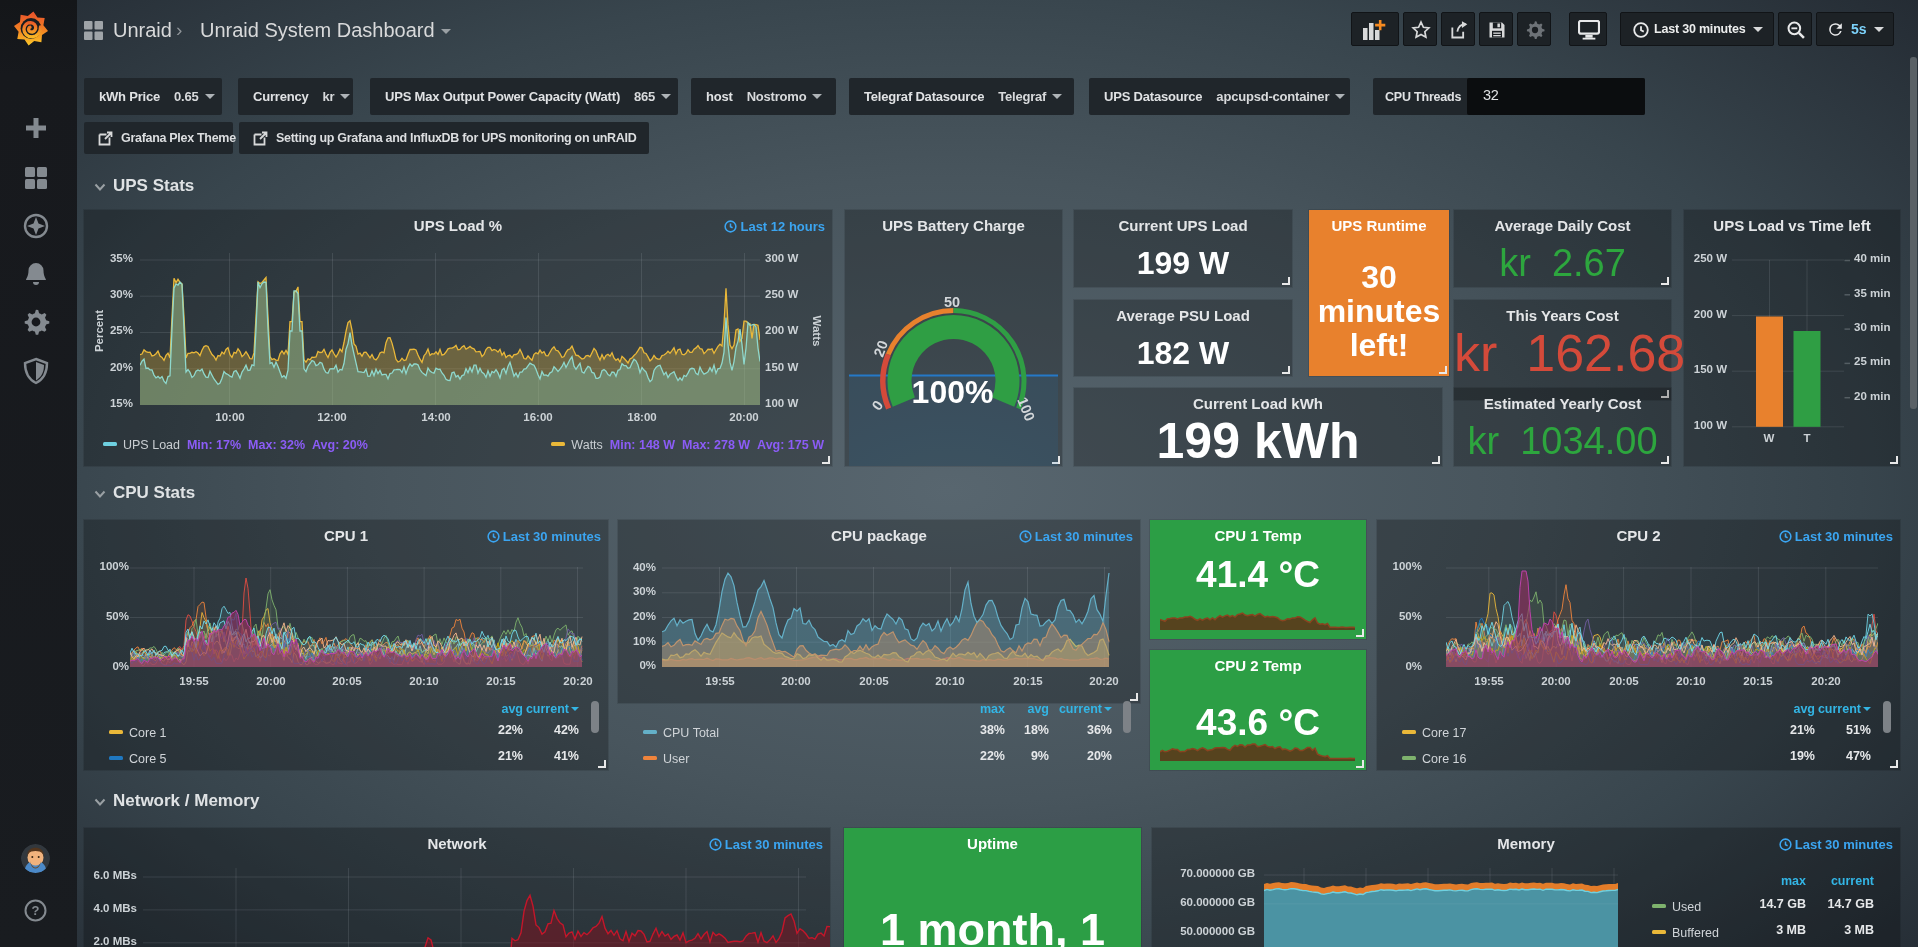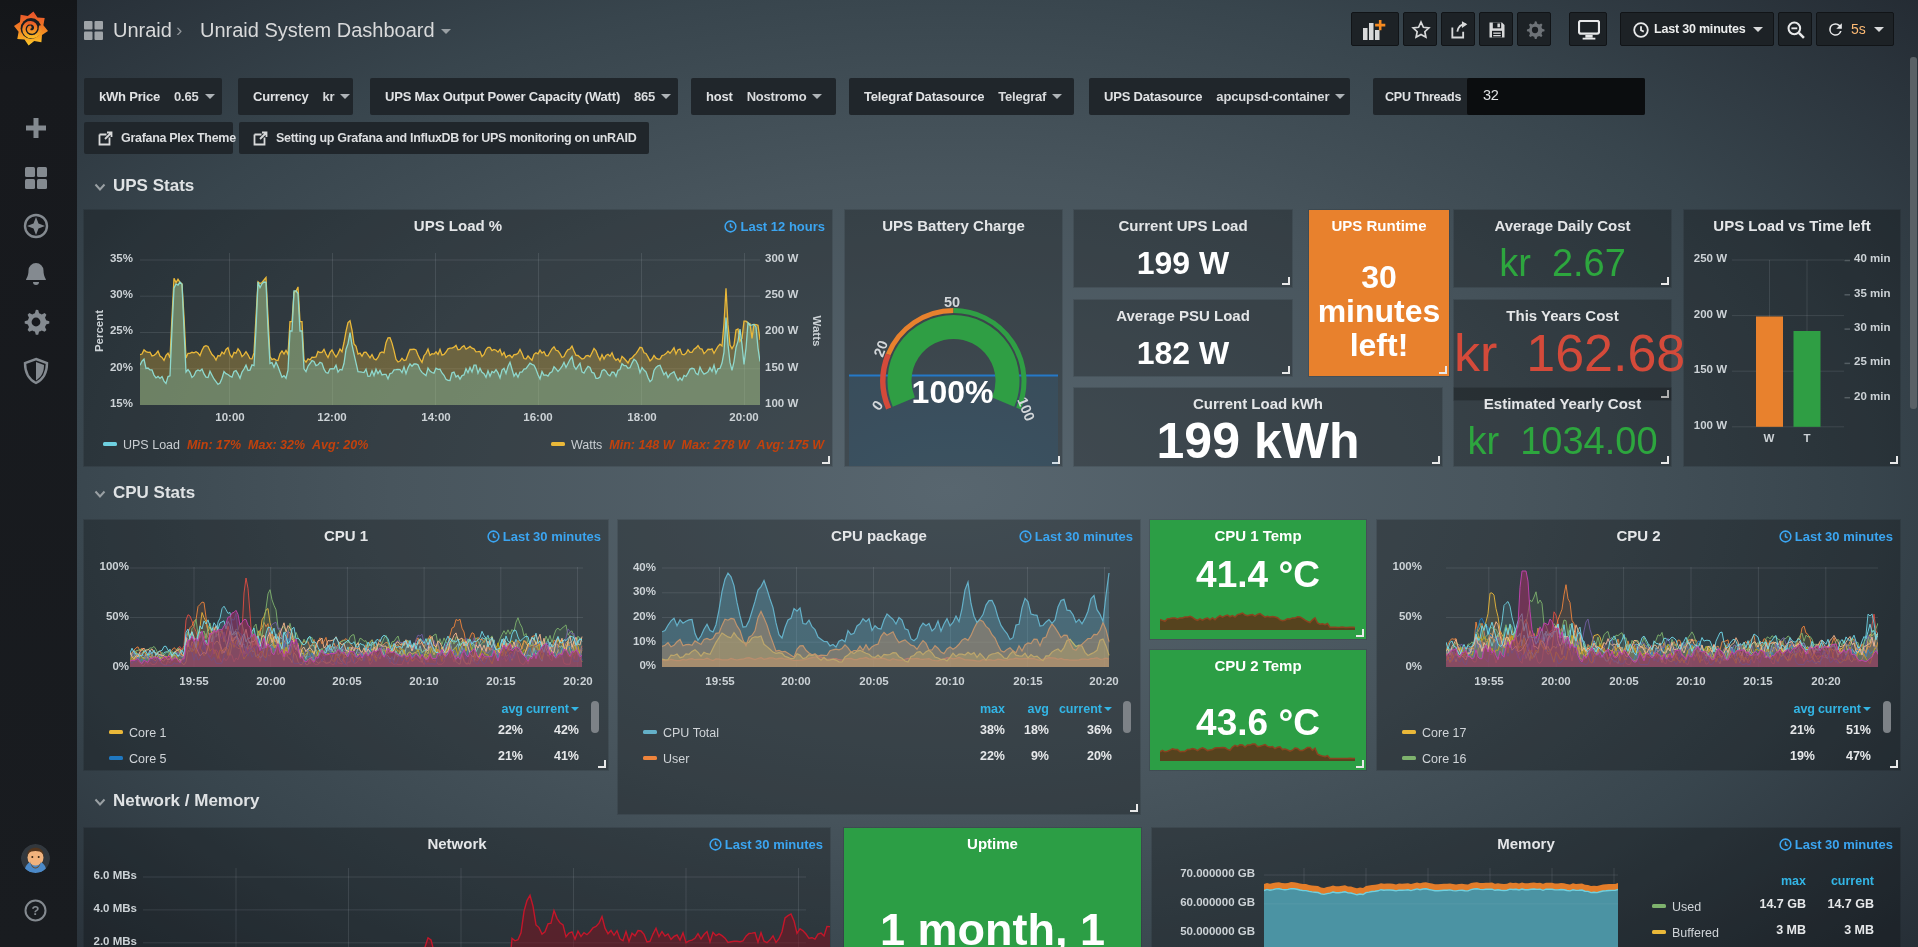--- a/index.html
+++ b/index.html
@@ -13,21 +13,21 @@
 .orange { background:#e8812d; }
 .ptitle { position:absolute; top:7px; left:30px; right:30px; text-align:center;
   font-size:15px; font-weight:700; color:#e4e6e8; white-space:nowrap; }
 .tinfo { position:absolute; top:9px; right:7px; color:#3ba5f1; font-size:13px; font-weight:700; }
 .tinfo svg { vertical-align:-2px; margin-right:3px; }
 .al { position:absolute; font-size:11.5px; font-weight:700; color:#ccd2d6; white-space:nowrap; }
 .alr { text-align:right; }
 .alc { text-align:center; }
 .bigv { position:absolute; left:0; right:0; text-align:center; color:#fff; font-weight:700; white-space:nowrap; }
 .leg { position:absolute; font-size:12.5px; color:#c9ced2; white-space:nowrap; }
-.leg b { color:#c2410c;font-style:italic; }
+.leg b { color:#8b5cf6; }
 .lsw { display:inline-block; width:14px; height:4px; border-radius:1.5px; vertical-align:3px; margin-right:6px; }
 .lhead { position:absolute; color:#33b5e5; font-size:12.5px; font-weight:700; }
 .lval { position:absolute; font-size:12.5px; font-weight:700; color:#e6e8ea; text-align:right; }
 .vbox { position:absolute; top:78px; height:37px; background:#20262b; white-space:nowrap; border-radius:2px;
   display:flex; align-items:center; font-size:13px; letter-spacing:-0.2px; font-weight:700; color:#e0e2e4; }
 .vbox .lbl { margin-left:15px; }
 .vbox .val { margin-left:14px; color:#d8dadc; }
 .caret { display:inline-block; width:0; height:0; border-left:5px solid transparent;
   border-right:5px solid transparent; border-top:5px solid #aeb3b7; margin-left:6px; vertical-align:1px; }
 .lbox { position:absolute; top:122px; height:32px; background:#20262b; white-space:nowrap; border-radius:2px;
@@ -165,21 +165,21 @@
     <svg style="position:absolute;left:7px;top:7px" width="20" height="20" viewBox="0 0 24 24">
 <circle cx="10" cy="10" r="7" fill="none" stroke="#e8e9ea" stroke-width="2.4"></circle>
 <line x1="6.5" y1="10" x2="13.5" y2="10" stroke="#e8e9ea" stroke-width="2.2"></line>
 <line x1="15.5" y1="15.5" x2="21.5" y2="21.5" stroke="#e8e9ea" stroke-width="3"></line>
     </svg>
   </div>
 <div class="tbtn" style="left:1816px;width:78px">
     <svg style="position:absolute;left:9px;top:7px" width="19" height="19" viewBox="0 0 24 24">
 <path d="M17.65 6.35 A7.95 7.95 0 0 0 12 4 a8 8 0 1 0 7.73 10 h-2.08 a6 6 0 1 1 -5.65 -8 c1.66 0 3.14.69 4.22 1.78 L13 11 h7 V4 Z" fill="#e8e9ea"></path>
     </svg>
-    <div style="position:absolute;left:34px;top:8px;font-size:14px;font-weight:400;color:#fdba74">5s</div>
+    <div style="position:absolute;left:34px;top:8px;font-size:14px;font-weight:700;color:#7dd3fc">5s</div>
     <div style="position:absolute;right:9px;top:14px;width:0;height:0;border-left:5px solid transparent;border-right:5px solid transparent;border-top:5px solid #d8d9da;"></div>
   </div>
 <div class="abs" style="left:1910px;top:57px;width:7px;height:352px;background:#5a6166;border-radius:3px;"></div>
 <div class="vbox" style="left:84px;width:138px">
     <span class="lbl">kWh Price</span>
     <span class="val">0.65</span>
     <span class="caret"></span>
   </div>
 <div class="vbox" style="left:238px;width:115px">
     <span class="lbl">Currency</span>
@@ -461,21 +461,21 @@
     <path d="M0.0 94.0L2.0 90.4L4.0 95.6L6.0 92.3L8.0 84.4L10.0 88.7L12.0 82.3L14.0 83.0L16.0 80.2L18.0 89.7L20.0 86.0L22.0 86.7L24.0 85.9L26.0 88.4L28.0 82.1L30.0 71.1L32.0 70.0L34.0 70.4L36.0 73.5L38.0 69.6L40.0 71.5L42.0 73.8L44.0 84.2L46.0 81.3L48.0 88.3L50.0 83.0L52.0 83.4L54.0 76.4L56.0 76.1L58.0 80.7L60.0 80.1L62.0 86.2L64.0 73.3L66.0 68.5L68.0 75.7L70.0 83.7L72.0 83.4L74.0 79.1L76.0 80.7L78.0 71.0L80.0 84.5L82.0 86.1L84.0 83.3L86.0 91.8L88.0 87.6L90.0 83.0L92.0 86.0L94.0 72.9L96.0 79.2L98.0 82.5L100.0 79.5L102.0 84.9L104.0 83.5L106.0 89.5L108.0 95.2L110.0 84.9L112.0 87.7L114.0 91.9L116.0 92.2L118.0 88.9L120.0 92.9L122.0 83.4L124.0 77.2L126.0 68.4L128.0 83.2L130.0 85.9L132.0 79.8L134.0 72.5L136.0 87.2L138.0 81.6L140.0 90.4L142.0 88.1L144.0 94.4L146.0 96.1L148.0 88.9L150.0 88.7L152.0 81.8L154.0 77.4L156.0 82.0L158.0 83.4L160.0 86.5L162.0 91.4L164.0 90.6L166.0 84.5L168.0 86.7L170.0 82.2L172.0 89.3L174.0 93.9L176.0 83.8L178.0 88.8L180.0 93.1L182.0 84.7L184.0 81.7L186.0 78.2L188.0 76.3L190.0 86.2L192.0 85.2L194.0 83.7L196.0 88.3L198.0 86.0L200.0 88.4L202.0 90.3L204.0 90.2L206.0 87.9L208.0 91.9L210.0 86.2L212.0 88.3L214.0 89.0L216.0 89.2L218.0 87.1L220.0 80.1L222.0 77.1L224.0 80.8L226.0 88.7L228.0 94.0L230.0 85.8L232.0 93.3L234.0 93.8L236.0 90.6L238.0 96.1L240.0 90.1L242.0 82.9L244.0 82.0L246.0 81.0L248.0 80.0L250.0 80.8L252.0 90.4L254.0 95.6L256.0 88.0L258.0 83.6L260.0 80.0L262.0 79.4L264.0 86.2L266.0 93.4L268.0 89.7L270.0 95.1L272.0 89.1L274.0 90.8L276.0 86.2L278.0 82.7L280.0 77.8L282.0 81.2L284.0 83.8L286.0 89.6L288.0 92.0L290.0 96.3L292.0 85.4L294.0 91.0L296.0 85.4L298.0 92.9L300.0 90.8L302.0 93.6L304.0 86.9L306.0 92.3L308.0 86.0L310.0 81.8L312.0 83.1L314.0 84.0L316.0 85.9L318.0 83.3L320.0 85.4L322.0 80.4L324.0 87.7L326.0 92.8L328.0 88.8L330.0 92.4L332.0 94.4L334.0 89.2L336.0 81.1L338.0 88.7L340.0 91.2L342.0 93.0L344.0 92.5L346.0 88.0L348.0 86.7L350.0 90.7L352.0 83.0L354.0 89.2L356.0 90.7L358.0 83.5L360.0 81.2L362.0 80.7L364.0 87.1L366.0 91.0L368.0 86.4L370.0 89.5L372.0 92.6L374.0 89.6L376.0 88.5L378.0 89.3L380.0 82.7L382.0 87.4L384.0 80.3L386.0 85.0L388.0 92.7L390.0 91.8L392.0 93.2L394.0 96.1L396.0 94.6L398.0 92.7L400.0 93.6L402.0 87.6L404.0 80.0L406.0 88.6L408.0 93.0L410.0 92.7L412.0 84.8L414.0 87.8L416.0 83.8L418.0 88.0L420.0 91.6L422.0 94.3L424.0 96.6L426.0 90.7L428.0 83.3L430.0 78.7L432.0 87.3" fill="none" stroke="#CCA300" stroke-width="0.9"></path>
     <path d="M0.0 85.5L2.0 83.6L4.0 85.5L6.0 79.9L8.0 88.4L10.0 80.7L12.0 79.9L14.0 78.2L16.0 77.2L18.0 84.4L20.0 80.6L22.0 80.5L24.0 87.0L26.0 81.6L28.0 83.8L30.0 69.2L32.0 80.7L34.0 74.6L36.0 85.5L38.0 90.6L40.0 92.6L42.0 95.1L44.0 84.9L46.0 86.9L48.0 88.5L50.0 76.2L52.0 70.0L54.0 74.4L56.0 80.9L58.0 73.3L60.0 73.1L62.0 77.0L64.0 80.4L66.0 81.2L68.0 79.0L70.0 84.3L72.0 91.2L74.0 85.3L76.0 87.2L78.0 91.8L80.0 89.5L82.0 79.8L84.0 70.8L86.0 82.8L88.0 73.0L90.0 78.2L92.0 69.3L94.0 63.5L96.0 72.7L98.0 70.7L100.0 71.1L102.0 78.5L104.0 67.2L106.0 67.2L108.0 60.9L110.0 74.5L112.0 80.0L114.0 69.0L116.0 75.9L118.0 78.4L120.0 81.9L122.0 72.1L124.0 77.7L126.0 84.6L128.0 88.4L130.0 72.0L132.0 78.0L134.0 73.9L136.0 74.3L138.0 63.9L140.0 55.0L142.0 52.0L144.0 62.4L146.0 68.7L148.0 78.6L150.0 81.2L152.0 89.2L154.0 83.2L156.0 82.7L158.0 80.4L160.0 76.6L162.0 74.6L164.0 71.2L166.0 72.8L168.0 82.9L170.0 85.5L172.0 82.7L174.0 88.4L176.0 87.8L178.0 87.5L180.0 91.0L182.0 88.9L184.0 83.9L186.0 77.3L188.0 77.4L190.0 78.2L192.0 85.1L194.0 77.2L196.0 75.8L198.0 76.1L200.0 79.4L202.0 80.1L204.0 87.5L206.0 88.6L208.0 93.3L210.0 81.9L212.0 84.5L214.0 81.7L216.0 78.6L218.0 81.0L220.0 74.9L222.0 71.3L224.0 76.5L226.0 85.9L228.0 80.6L230.0 81.5L232.0 89.2L234.0 83.4L236.0 81.7L238.0 75.4L240.0 77.2L242.0 81.1L244.0 87.6L246.0 90.7L248.0 84.1L250.0 78.8L252.0 82.8L254.0 82.0L256.0 86.8L258.0 92.6L260.0 92.6L262.0 93.8L264.0 84.6L266.0 90.1L268.0 91.5L270.0 89.1L272.0 80.6L274.0 84.8L276.0 86.9L278.0 81.6L280.0 82.7L282.0 76.8L284.0 79.3L286.0 84.2L288.0 78.0L290.0 78.5L292.0 81.1L294.0 77.2L296.0 82.2L298.0 86.9L300.0 89.6L302.0 90.4L304.0 83.1L306.0 78.5L308.0 85.3L310.0 91.2L312.0 92.4L314.0 95.7L316.0 89.1L318.0 89.1L320.0 84.6L322.0 88.9L324.0 84.2L326.0 80.1L328.0 84.4L330.0 77.0L332.0 82.8L334.0 75.7L336.0 71.8L338.0 70.6L340.0 77.1L342.0 75.1L344.0 72.2L346.0 78.9L348.0 76.8L350.0 81.7L352.0 85.9L354.0 79.1L356.0 77.6L358.0 76.2L360.0 85.4L362.0 85.7L364.0 91.4L366.0 87.8L368.0 85.0L370.0 85.9L372.0 85.3L374.0 85.2L376.0 91.3L378.0 89.5L380.0 83.4L382.0 83.0L384.0 90.2L386.0 91.6L388.0 92.3L390.0 95.4L392.0 92.0L394.0 92.1L396.0 89.2L398.0 83.2L400.0 76.3L402.0 78.4L404.0 85.6L406.0 78.7L408.0 74.4L410.0 74.0L412.0 81.8L414.0 82.0L416.0 86.2L418.0 82.6L420.0 76.9L422.0 68.3L424.0 71.8L426.0 70.1L428.0 79.7L430.0 79.9L432.0 87.6L432.0 100.0 L0.0 100.0 Z" fill="#705DA0" fill-opacity="0.07"></path>
     <path d="M0.0 85.5L2.0 83.6L4.0 85.5L6.0 79.9L8.0 88.4L10.0 80.7L12.0 79.9L14.0 78.2L16.0 77.2L18.0 84.4L20.0 80.6L22.0 80.5L24.0 87.0L26.0 81.6L28.0 83.8L30.0 69.2L32.0 80.7L34.0 74.6L36.0 85.5L38.0 90.6L40.0 92.6L42.0 95.1L44.0 84.9L46.0 86.9L48.0 88.5L50.0 76.2L52.0 70.0L54.0 74.4L56.0 80.9L58.0 73.3L60.0 73.1L62.0 77.0L64.0 80.4L66.0 81.2L68.0 79.0L70.0 84.3L72.0 91.2L74.0 85.3L76.0 87.2L78.0 91.8L80.0 89.5L82.0 79.8L84.0 70.8L86.0 82.8L88.0 73.0L90.0 78.2L92.0 69.3L94.0 63.5L96.0 72.7L98.0 70.7L100.0 71.1L102.0 78.5L104.0 67.2L106.0 67.2L108.0 60.9L110.0 74.5L112.0 80.0L114.0 69.0L116.0 75.9L118.0 78.4L120.0 81.9L122.0 72.1L124.0 77.7L126.0 84.6L128.0 88.4L130.0 72.0L132.0 78.0L134.0 73.9L136.0 74.3L138.0 63.9L140.0 55.0L142.0 52.0L144.0 62.4L146.0 68.7L148.0 78.6L150.0 81.2L152.0 89.2L154.0 83.2L156.0 82.7L158.0 80.4L160.0 76.6L162.0 74.6L164.0 71.2L166.0 72.8L168.0 82.9L170.0 85.5L172.0 82.7L174.0 88.4L176.0 87.8L178.0 87.5L180.0 91.0L182.0 88.9L184.0 83.9L186.0 77.3L188.0 77.4L190.0 78.2L192.0 85.1L194.0 77.2L196.0 75.8L198.0 76.1L200.0 79.4L202.0 80.1L204.0 87.5L206.0 88.6L208.0 93.3L210.0 81.9L212.0 84.5L214.0 81.7L216.0 78.6L218.0 81.0L220.0 74.9L222.0 71.3L224.0 76.5L226.0 85.9L228.0 80.6L230.0 81.5L232.0 89.2L234.0 83.4L236.0 81.7L238.0 75.4L240.0 77.2L242.0 81.1L244.0 87.6L246.0 90.7L248.0 84.1L250.0 78.8L252.0 82.8L254.0 82.0L256.0 86.8L258.0 92.6L260.0 92.6L262.0 93.8L264.0 84.6L266.0 90.1L268.0 91.5L270.0 89.1L272.0 80.6L274.0 84.8L276.0 86.9L278.0 81.6L280.0 82.7L282.0 76.8L284.0 79.3L286.0 84.2L288.0 78.0L290.0 78.5L292.0 81.1L294.0 77.2L296.0 82.2L298.0 86.9L300.0 89.6L302.0 90.4L304.0 83.1L306.0 78.5L308.0 85.3L310.0 91.2L312.0 92.4L314.0 95.7L316.0 89.1L318.0 89.1L320.0 84.6L322.0 88.9L324.0 84.2L326.0 80.1L328.0 84.4L330.0 77.0L332.0 82.8L334.0 75.7L336.0 71.8L338.0 70.6L340.0 77.1L342.0 75.1L344.0 72.2L346.0 78.9L348.0 76.8L350.0 81.7L352.0 85.9L354.0 79.1L356.0 77.6L358.0 76.2L360.0 85.4L362.0 85.7L364.0 91.4L366.0 87.8L368.0 85.0L370.0 85.9L372.0 85.3L374.0 85.2L376.0 91.3L378.0 89.5L380.0 83.4L382.0 83.0L384.0 90.2L386.0 91.6L388.0 92.3L390.0 95.4L392.0 92.0L394.0 92.1L396.0 89.2L398.0 83.2L400.0 76.3L402.0 78.4L404.0 85.6L406.0 78.7L408.0 74.4L410.0 74.0L412.0 81.8L414.0 82.0L416.0 86.2L418.0 82.6L420.0 76.9L422.0 68.3L424.0 71.8L426.0 70.1L428.0 79.7L430.0 79.9L432.0 87.6" fill="none" stroke="#705DA0" stroke-width="0.9"></path>
     <path d="M0.0 84.5L2.0 81.9L4.0 88.4L6.0 79.5L8.0 76.5L10.0 72.4L12.0 79.6L14.0 84.6L16.0 89.3L18.0 90.3L20.0 93.0L22.0 86.0L24.0 86.1L26.0 80.4L28.0 77.8L30.0 69.3L32.0 76.9L34.0 77.4L36.0 84.5L38.0 75.4L40.0 79.9L42.0 83.4L44.0 69.6L46.0 71.2L48.0 61.2L50.0 54.7L52.0 57.7L54.0 68.4L56.0 76.8L58.0 79.5L60.0 70.5L62.0 70.2L64.0 74.6L66.0 83.2L68.0 81.0L70.0 78.8L72.0 84.5L74.0 83.9L76.0 82.6L78.0 79.2L80.0 75.6L82.0 72.0L84.0 63.7L86.0 70.9L88.0 79.4L90.0 79.8L92.0 81.9L94.0 75.4L96.0 73.8L98.0 76.2L100.0 82.4L102.0 71.9L104.0 68.6L106.0 66.6L108.0 63.8L110.0 58.9L112.0 73.7L114.0 79.0L116.0 75.9L118.0 69.2L120.0 69.6L122.0 69.8L124.0 74.2L126.0 78.1L128.0 66.7L130.0 57.8L132.0 63.1L134.0 66.8L136.0 83.9L138.0 80.7L140.0 84.5L142.0 80.7L144.0 83.6L146.0 82.5L148.0 76.0L150.0 80.4L152.0 79.6L154.0 82.3L156.0 81.5L158.0 75.4L160.0 77.4L162.0 71.6L164.0 76.4L166.0 78.5L168.0 76.9L170.0 78.1L172.0 76.3L174.0 80.8L176.0 87.5L178.0 85.4L180.0 89.4L182.0 89.1L184.0 83.8L186.0 79.3L188.0 73.5L190.0 73.5L192.0 75.4L194.0 79.5L196.0 80.0L198.0 83.0L200.0 87.5L202.0 83.7L204.0 80.2L206.0 82.8L208.0 78.1L210.0 78.4L212.0 81.8L214.0 75.8L216.0 84.5L218.0 85.9L220.0 86.0L222.0 80.8L224.0 84.0L226.0 75.2L228.0 82.9L230.0 82.3L232.0 81.7L234.0 77.3L236.0 82.0L238.0 86.0L240.0 79.8L242.0 75.6L244.0 76.3L246.0 71.9L248.0 76.7L250.0 78.8L252.0 79.2L254.0 84.9L256.0 78.0L258.0 85.2L260.0 89.1L262.0 79.2L264.0 80.2L266.0 85.2L268.0 77.3L270.0 82.9L272.0 82.3L274.0 88.3L276.0 90.0L278.0 86.0L280.0 80.4L282.0 85.6L284.0 79.3L286.0 77.4L288.0 75.9L290.0 70.7L292.0 74.8L294.0 84.2L296.0 88.8L298.0 79.6L300.0 85.4L302.0 86.4L304.0 81.4L306.0 77.2L308.0 74.6L310.0 75.9L312.0 80.1L314.0 74.1L316.0 83.5L318.0 85.5L320.0 76.0L322.0 82.2L324.0 76.2L326.0 76.2L328.0 75.8L330.0 75.5L332.0 78.1L334.0 73.8L336.0 82.8L338.0 84.7L340.0 78.6L342.0 75.7L344.0 75.3L346.0 74.4L348.0 79.7L350.0 78.3L352.0 77.9L354.0 74.1L356.0 80.4L358.0 83.3L360.0 84.5L362.0 86.8L364.0 80.5L366.0 80.4L368.0 86.5L370.0 77.9L372.0 78.4L374.0 74.2L376.0 73.0L378.0 77.3L380.0 81.0L382.0 79.8L384.0 73.3L386.0 71.6L388.0 68.4L390.0 72.1L392.0 74.7L394.0 79.8L396.0 79.1L398.0 78.5L400.0 75.2L402.0 72.2L404.0 69.5L406.0 77.5L408.0 76.3L410.0 84.1L412.0 85.5L414.0 81.6L416.0 88.1L418.0 79.3L420.0 79.0L422.0 77.2L424.0 76.8L426.0 70.1L428.0 79.3L430.0 68.3L432.0 67.0L432.0 100.0 L0.0 100.0 Z" fill="#F9BA8F" fill-opacity="0.07"></path>
     <path d="M0.0 84.5L2.0 81.9L4.0 88.4L6.0 79.5L8.0 76.5L10.0 72.4L12.0 79.6L14.0 84.6L16.0 89.3L18.0 90.3L20.0 93.0L22.0 86.0L24.0 86.1L26.0 80.4L28.0 77.8L30.0 69.3L32.0 76.9L34.0 77.4L36.0 84.5L38.0 75.4L40.0 79.9L42.0 83.4L44.0 69.6L46.0 71.2L48.0 61.2L50.0 54.7L52.0 57.7L54.0 68.4L56.0 76.8L58.0 79.5L60.0 70.5L62.0 70.2L64.0 74.6L66.0 83.2L68.0 81.0L70.0 78.8L72.0 84.5L74.0 83.9L76.0 82.6L78.0 79.2L80.0 75.6L82.0 72.0L84.0 63.7L86.0 70.9L88.0 79.4L90.0 79.8L92.0 81.9L94.0 75.4L96.0 73.8L98.0 76.2L100.0 82.4L102.0 71.9L104.0 68.6L106.0 66.6L108.0 63.8L110.0 58.9L112.0 73.7L114.0 79.0L116.0 75.9L118.0 69.2L120.0 69.6L122.0 69.8L124.0 74.2L126.0 78.1L128.0 66.7L130.0 57.8L132.0 63.1L134.0 66.8L136.0 83.9L138.0 80.7L140.0 84.5L142.0 80.7L144.0 83.6L146.0 82.5L148.0 76.0L150.0 80.4L152.0 79.6L154.0 82.3L156.0 81.5L158.0 75.4L160.0 77.4L162.0 71.6L164.0 76.4L166.0 78.5L168.0 76.9L170.0 78.1L172.0 76.3L174.0 80.8L176.0 87.5L178.0 85.4L180.0 89.4L182.0 89.1L184.0 83.8L186.0 79.3L188.0 73.5L190.0 73.5L192.0 75.4L194.0 79.5L196.0 80.0L198.0 83.0L200.0 87.5L202.0 83.7L204.0 80.2L206.0 82.8L208.0 78.1L210.0 78.4L212.0 81.8L214.0 75.8L216.0 84.5L218.0 85.9L220.0 86.0L222.0 80.8L224.0 84.0L226.0 75.2L228.0 82.9L230.0 82.3L232.0 81.7L234.0 77.3L236.0 82.0L238.0 86.0L240.0 79.8L242.0 75.6L244.0 76.3L246.0 71.9L248.0 76.7L250.0 78.8L252.0 79.2L254.0 84.9L256.0 78.0L258.0 85.2L260.0 89.1L262.0 79.2L264.0 80.2L266.0 85.2L268.0 77.3L270.0 82.9L272.0 82.3L274.0 88.3L276.0 90.0L278.0 86.0L280.0 80.4L282.0 85.6L284.0 79.3L286.0 77.4L288.0 75.9L290.0 70.7L292.0 74.8L294.0 84.2L296.0 88.8L298.0 79.6L300.0 85.4L302.0 86.4L304.0 81.4L306.0 77.2L308.0 74.6L310.0 75.9L312.0 80.1L314.0 74.1L316.0 83.5L318.0 85.5L320.0 76.0L322.0 82.2L324.0 76.2L326.0 76.2L328.0 75.8L330.0 75.5L332.0 78.1L334.0 73.8L336.0 82.8L338.0 84.7L340.0 78.6L342.0 75.7L344.0 75.3L346.0 74.4L348.0 79.7L350.0 78.3L352.0 77.9L354.0 74.1L356.0 80.4L358.0 83.3L360.0 84.5L362.0 86.8L364.0 80.5L366.0 80.4L368.0 86.5L370.0 77.9L372.0 78.4L374.0 74.2L376.0 73.0L378.0 77.3L380.0 81.0L382.0 79.8L384.0 73.3L386.0 71.6L388.0 68.4L390.0 72.1L392.0 74.7L394.0 79.8L396.0 79.1L398.0 78.5L400.0 75.2L402.0 72.2L404.0 69.5L406.0 77.5L408.0 76.3L410.0 84.1L412.0 85.5L414.0 81.6L416.0 88.1L418.0 79.3L420.0 79.0L422.0 77.2L424.0 76.8L426.0 70.1L428.0 79.3L430.0 68.3L432.0 67.0" fill="none" stroke="#F9BA8F" stroke-width="0.9"></path>
     <path d="M0.0 75.1L2.0 82.1L4.0 75.4L6.0 74.0L8.0 79.3L10.0 80.2L12.0 85.8L14.0 87.6L16.0 82.1L18.0 77.4L20.0 82.2L22.0 78.4L24.0 80.3L26.0 79.2L28.0 74.9L30.0 66.9L32.0 73.3L34.0 71.6L36.0 58.7L38.0 63.5L40.0 56.9L42.0 67.5L44.0 61.1L46.0 55.2L48.0 62.3L50.0 69.9L52.0 76.6L54.0 79.5L56.0 78.1L58.0 70.7L60.0 60.4L62.0 67.7L64.0 57.4L66.0 67.9L68.0 66.8L70.0 60.9L72.0 54.1L74.0 50.0L76.0 46.7L78.0 63.5L80.0 56.4L82.0 70.9L84.0 69.5L86.0 70.6L88.0 69.9L90.0 76.9L92.0 74.0L94.0 66.5L96.0 62.4L98.0 74.3L100.0 64.1L102.0 68.7L104.0 66.4L106.0 70.2L108.0 64.5L110.0 64.8L112.0 56.9L114.0 70.0L116.0 70.3L118.0 57.7L120.0 71.2L122.0 77.2L124.0 67.5L126.0 56.2L128.0 69.0L130.0 74.1L132.0 66.3L134.0 65.7L136.0 70.3L138.0 78.4L140.0 83.0L142.0 84.5L144.0 82.2L146.0 83.6L148.0 80.8L150.0 85.0L152.0 80.2L154.0 81.4L156.0 83.4L158.0 85.6L160.0 84.5L162.0 84.1L164.0 73.9L166.0 72.7L168.0 68.9L170.0 72.4L172.0 80.1L174.0 76.7L176.0 73.1L178.0 67.4L180.0 78.4L182.0 84.4L184.0 76.8L186.0 80.6L188.0 85.9L190.0 88.2L192.0 78.8L194.0 77.2L196.0 70.7L198.0 69.1L200.0 72.4L202.0 76.4L204.0 78.7L206.0 82.6L208.0 73.8L210.0 76.3L212.0 76.7L214.0 78.0L216.0 76.6L218.0 71.4L220.0 71.3L222.0 73.6L224.0 72.2L226.0 70.0L228.0 71.1L230.0 72.9L232.0 78.9L234.0 83.0L236.0 77.8L238.0 74.1L240.0 70.2L242.0 76.3L244.0 77.5L246.0 84.2L248.0 79.7L250.0 77.5L252.0 80.5L254.0 76.3L256.0 70.5L258.0 74.1L260.0 73.3L262.0 73.3L264.0 73.8L266.0 79.0L268.0 85.0L270.0 74.2L272.0 69.9L274.0 65.6L276.0 65.1L278.0 75.4L280.0 80.7L282.0 80.3L284.0 76.4L286.0 73.5L288.0 72.1L290.0 74.4L292.0 79.3L294.0 76.5L296.0 78.4L298.0 75.1L300.0 80.7L302.0 73.6L304.0 81.1L306.0 72.0L308.0 67.0L310.0 68.4L312.0 70.0L314.0 77.0L316.0 75.2L318.0 76.5L320.0 75.1L322.0 82.2L324.0 75.1L326.0 73.5L328.0 70.1L330.0 68.5L332.0 79.1L334.0 81.7L336.0 78.0L338.0 79.4L340.0 83.3L342.0 76.8L344.0 70.5L346.0 73.6L348.0 75.0L350.0 74.9L352.0 71.7L354.0 72.5L356.0 77.8L358.0 79.5L360.0 82.9L362.0 82.2L364.0 82.1L366.0 74.3L368.0 79.4L370.0 82.4L372.0 82.3L374.0 79.5L376.0 73.1L378.0 75.1L380.0 77.2L382.0 72.3L384.0 80.2L386.0 79.8L388.0 77.1L390.0 82.2L392.0 83.0L394.0 74.9L396.0 72.5L398.0 76.6L400.0 69.9L402.0 72.7L404.0 73.4L406.0 72.0L408.0 68.2L410.0 74.6L412.0 80.7L414.0 80.3L416.0 74.1L418.0 69.5L420.0 71.5L422.0 64.7L424.0 57.2L426.0 65.2L428.0 63.7L430.0 72.8L432.0 65.4L432.0 100.0 L0.0 100.0 Z" fill="#70DBED" fill-opacity="0.07"></path>
     <path d="M0.0 75.1L2.0 82.1L4.0 75.4L6.0 74.0L8.0 79.3L10.0 80.2L12.0 85.8L14.0 87.6L16.0 82.1L18.0 77.4L20.0 82.2L22.0 78.4L24.0 80.3L26.0 79.2L28.0 74.9L30.0 66.9L32.0 73.3L34.0 71.6L36.0 58.7L38.0 63.5L40.0 56.9L42.0 67.5L44.0 61.1L46.0 55.2L48.0 62.3L50.0 69.9L52.0 76.6L54.0 79.5L56.0 78.1L58.0 70.7L60.0 60.4L62.0 67.7L64.0 57.4L66.0 67.9L68.0 66.8L70.0 60.9L72.0 54.1L74.0 50.0L76.0 46.7L78.0 63.5L80.0 56.4L82.0 70.9L84.0 69.5L86.0 70.6L88.0 69.9L90.0 76.9L92.0 74.0L94.0 66.5L96.0 62.4L98.0 74.3L100.0 64.1L102.0 68.7L104.0 66.4L106.0 70.2L108.0 64.5L110.0 64.8L112.0 56.9L114.0 70.0L116.0 70.3L118.0 57.7L120.0 71.2L122.0 77.2L124.0 67.5L126.0 56.2L128.0 69.0L130.0 74.1L132.0 66.3L134.0 65.7L136.0 70.3L138.0 78.4L140.0 83.0L142.0 84.5L144.0 82.2L146.0 83.6L148.0 80.8L150.0 85.0L152.0 80.2L154.0 81.4L156.0 83.4L158.0 85.6L160.0 84.5L162.0 84.1L164.0 73.9L166.0 72.7L168.0 68.9L170.0 72.4L172.0 80.1L174.0 76.7L176.0 73.1L178.0 67.4L180.0 78.4L182.0 84.4L184.0 76.8L186.0 80.6L188.0 85.9L190.0 88.2L192.0 78.8L194.0 77.2L196.0 70.7L198.0 69.1L200.0 72.4L202.0 76.4L204.0 78.7L206.0 82.6L208.0 73.8L210.0 76.3L212.0 76.7L214.0 78.0L216.0 76.6L218.0 71.4L220.0 71.3L222.0 73.6L224.0 72.2L226.0 70.0L228.0 71.1L230.0 72.9L232.0 78.9L234.0 83.0L236.0 77.8L238.0 74.1L240.0 70.2L242.0 76.3L244.0 77.5L246.0 84.2L248.0 79.7L250.0 77.5L252.0 80.5L254.0 76.3L256.0 70.5L258.0 74.1L260.0 73.3L262.0 73.3L264.0 73.8L266.0 79.0L268.0 85.0L270.0 74.2L272.0 69.9L274.0 65.6L276.0 65.1L278.0 75.4L280.0 80.7L282.0 80.3L284.0 76.4L286.0 73.5L288.0 72.1L290.0 74.4L292.0 79.3L294.0 76.5L296.0 78.4L298.0 75.1L300.0 80.7L302.0 73.6L304.0 81.1L306.0 72.0L308.0 67.0L310.0 68.4L312.0 70.0L314.0 77.0L316.0 75.2L318.0 76.5L320.0 75.1L322.0 82.2L324.0 75.1L326.0 73.5L328.0 70.1L330.0 68.5L332.0 79.1L334.0 81.7L336.0 78.0L338.0 79.4L340.0 83.3L342.0 76.8L344.0 70.5L346.0 73.6L348.0 75.0L350.0 74.9L352.0 71.7L354.0 72.5L356.0 77.8L358.0 79.5L360.0 82.9L362.0 82.2L364.0 82.1L366.0 74.3L368.0 79.4L370.0 82.4L372.0 82.3L374.0 79.5L376.0 73.1L378.0 75.1L380.0 77.2L382.0 72.3L384.0 80.2L386.0 79.8L388.0 77.1L390.0 82.2L392.0 83.0L394.0 74.9L396.0 72.5L398.0 76.6L400.0 69.9L402.0 72.7L404.0 73.4L406.0 72.0L408.0 68.2L410.0 74.6L412.0 80.7L414.0 80.3L416.0 74.1L418.0 69.5L420.0 71.5L422.0 64.7L424.0 57.2L426.0 65.2L428.0 63.7L430.0 72.8L432.0 65.4" fill="none" stroke="#70DBED" stroke-width="0.9"></path>
     <path d="M0.0 88.5L2.0 86.7L4.0 85.1L6.0 82.7L8.0 83.1L10.0 81.7L12.0 89.0L14.0 89.6L16.0 85.5L18.0 85.7L20.0 83.5L22.0 89.4L24.0 89.7L26.0 92.0L28.0 90.7L30.0 82.7L32.0 90.1L34.0 91.7L36.0 91.6L38.0 81.8L40.0 78.1L42.0 85.0L44.0 79.6L46.0 86.3L48.0 83.1L50.0 88.7L52.0 92.6L54.0 84.0L56.0 87.9L58.0 90.2L60.0 79.8L62.0 74.9L64.0 80.7L66.0 73.6L68.0 74.0L70.0 67.0L72.0 57.2L74.0 20.3L76.0 4.0L78.0 4.0L80.0 4.0L82.0 14.1L84.0 44.2L86.0 62.6L88.0 69.3L90.0 71.4L92.0 67.6L94.0 59.8L96.0 63.8L98.0 56.0L100.0 56.6L102.0 58.1L104.0 52.0L106.0 54.5L108.0 59.8L110.0 61.8L112.0 60.9L114.0 71.3L116.0 64.8L118.0 76.2L120.0 72.9L122.0 70.0L124.0 81.3L126.0 76.8L128.0 80.7L130.0 80.0L132.0 88.5L134.0 92.6L136.0 95.0L138.0 88.3L140.0 91.4L142.0 87.5L144.0 83.3L146.0 80.6L148.0 85.1L150.0 87.8L152.0 87.7L154.0 85.0L156.0 90.3L158.0 86.9L160.0 84.3L162.0 82.0L164.0 89.2L166.0 84.2L168.0 90.0L170.0 91.0L172.0 88.8L174.0 84.2L176.0 87.4L178.0 83.3L180.0 84.7L182.0 88.0L184.0 90.0L186.0 92.7L188.0 95.0L190.0 95.0L192.0 91.3L194.0 84.9L196.0 89.7L198.0 93.9L200.0 86.6L202.0 86.9L204.0 88.4L206.0 91.1L208.0 89.0L210.0 85.3L212.0 86.9L214.0 88.2L216.0 92.8L218.0 86.7L220.0 92.2L222.0 90.7L224.0 86.3L226.0 90.9L228.0 87.4L230.0 83.0L232.0 83.6L234.0 82.4L236.0 88.7L238.0 89.2L240.0 92.5L242.0 87.3L244.0 89.8L246.0 89.7L248.0 83.9L250.0 81.9L252.0 79.3L254.0 83.2L256.0 85.2L258.0 84.0L260.0 85.8L262.0 88.9L264.0 89.6L266.0 92.8L268.0 92.3L270.0 85.7L272.0 81.8L274.0 82.9L276.0 85.0L278.0 87.9L280.0 92.3L282.0 93.1L284.0 88.3L286.0 84.4L288.0 87.3L290.0 84.7L292.0 83.2L294.0 83.1L296.0 83.3L298.0 82.5L300.0 86.1L302.0 84.8L304.0 88.4L306.0 88.5L308.0 85.6L310.0 84.6L312.0 88.1L314.0 83.5L316.0 83.7L318.0 84.6L320.0 91.1L322.0 89.5L324.0 91.6L326.0 88.5L328.0 88.8L330.0 85.3L332.0 84.8L334.0 83.0L336.0 86.5L338.0 85.6L340.0 84.1L342.0 82.1L344.0 85.9L346.0 83.0L348.0 80.9L350.0 81.5L352.0 78.7L354.0 77.1L356.0 80.6L358.0 82.6L360.0 87.4L362.0 83.3L364.0 79.5L366.0 81.8L368.0 80.8L370.0 79.7L372.0 78.7L374.0 83.8L376.0 80.4L378.0 80.2L380.0 79.1L382.0 80.9L384.0 79.8L386.0 77.5L388.0 77.5L390.0 76.7L392.0 83.5L394.0 86.4L396.0 85.4L398.0 82.8L400.0 85.8L402.0 83.0L404.0 82.0L406.0 87.7L408.0 87.0L410.0 89.2L412.0 92.6L414.0 94.0L416.0 93.1L418.0 94.1L420.0 94.6L422.0 93.2L424.0 91.3L426.0 90.0L428.0 86.0L430.0 83.8L432.0 87.5L432.0 100.0 L0.0 100.0 Z" fill="#93305f" fill-opacity="0.62"></path>
     <path d="M0.0 88.5L2.0 86.7L4.0 85.1L6.0 82.7L8.0 83.1L10.0 81.7L12.0 89.0L14.0 89.6L16.0 85.5L18.0 85.7L20.0 83.5L22.0 89.4L24.0 89.7L26.0 92.0L28.0 90.7L30.0 82.7L32.0 90.1L34.0 91.7L36.0 91.6L38.0 81.8L40.0 78.1L42.0 85.0L44.0 79.6L46.0 86.3L48.0 83.1L50.0 88.7L52.0 92.6L54.0 84.0L56.0 87.9L58.0 90.2L60.0 79.8L62.0 74.9L64.0 80.7L66.0 73.6L68.0 74.0L70.0 67.0L72.0 57.2L74.0 20.3L76.0 4.0L78.0 4.0L80.0 4.0L82.0 14.1L84.0 44.2L86.0 62.6L88.0 69.3L90.0 71.4L92.0 67.6L94.0 59.8L96.0 63.8L98.0 56.0L100.0 56.6L102.0 58.1L104.0 52.0L106.0 54.5L108.0 59.8L110.0 61.8L112.0 60.9L114.0 71.3L116.0 64.8L118.0 76.2L120.0 72.9L122.0 70.0L124.0 81.3L126.0 76.8L128.0 80.7L130.0 80.0L132.0 88.5L134.0 92.6L136.0 95.0L138.0 88.3L140.0 91.4L142.0 87.5L144.0 83.3L146.0 80.6L148.0 85.1L150.0 87.8L152.0 87.7L154.0 85.0L156.0 90.3L158.0 86.9L160.0 84.3L162.0 82.0L164.0 89.2L166.0 84.2L168.0 90.0L170.0 91.0L172.0 88.8L174.0 84.2L176.0 87.4L178.0 83.3L180.0 84.7L182.0 88.0L184.0 90.0L186.0 92.7L188.0 95.0L190.0 95.0L192.0 91.3L194.0 84.9L196.0 89.7L198.0 93.9L200.0 86.6L202.0 86.9L204.0 88.4L206.0 91.1L208.0 89.0L210.0 85.3L212.0 86.9L214.0 88.2L216.0 92.8L218.0 86.7L220.0 92.2L222.0 90.7L224.0 86.3L226.0 90.9L228.0 87.4L230.0 83.0L232.0 83.6L234.0 82.4L236.0 88.7L238.0 89.2L240.0 92.5L242.0 87.3L244.0 89.8L246.0 89.7L248.0 83.9L250.0 81.9L252.0 79.3L254.0 83.2L256.0 85.2L258.0 84.0L260.0 85.8L262.0 88.9L264.0 89.6L266.0 92.8L268.0 92.3L270.0 85.7L272.0 81.8L274.0 82.9L276.0 85.0L278.0 87.9L280.0 92.3L282.0 93.1L284.0 88.3L286.0 84.4L288.0 87.3L290.0 84.7L292.0 83.2L294.0 83.1L296.0 83.3L298.0 82.5L300.0 86.1L302.0 84.8L304.0 88.4L306.0 88.5L308.0 85.6L310.0 84.6L312.0 88.1L314.0 83.5L316.0 83.7L318.0 84.6L320.0 91.1L322.0 89.5L324.0 91.6L326.0 88.5L328.0 88.8L330.0 85.3L332.0 84.8L334.0 83.0L336.0 86.5L338.0 85.6L340.0 84.1L342.0 82.1L344.0 85.9L346.0 83.0L348.0 80.9L350.0 81.5L352.0 78.7L354.0 77.1L356.0 80.6L358.0 82.6L360.0 87.4L362.0 83.3L364.0 79.5L366.0 81.8L368.0 80.8L370.0 79.7L372.0 78.7L374.0 83.8L376.0 80.4L378.0 80.2L380.0 79.1L382.0 80.9L384.0 79.8L386.0 77.5L388.0 77.5L390.0 76.7L392.0 83.5L394.0 86.4L396.0 85.4L398.0 82.8L400.0 85.8L402.0 83.0L404.0 82.0L406.0 87.7L408.0 87.0L410.0 89.2L412.0 92.6L414.0 94.0L416.0 93.1L418.0 94.1L420.0 94.6L422.0 93.2L424.0 91.3L426.0 90.0L428.0 86.0L430.0 83.8L432.0 87.5" fill="none" stroke="#BA43A9" stroke-width="1"></path>
   </svg>
-<div class="panel" style="left:618px;top:520px;width:522px;height:294px;">
+<div class="panel" style="left:618px;top:520px;width:522px;height:183px;">
     <div class="ptitle">CPU package</div>
     <div class="tinfo"><svg width="13" height="13" viewBox="0 0 16 16">
         <circle cx="8" cy="8" r="6.6" fill="none" stroke="#3ba5f1" stroke-width="1.9"></circle>
         <path d="M8 4.4 v3.8 l2.6 1.3" fill="none" stroke="#3ba5f1" stroke-width="1.9"></path>
       </svg>Last 30 minutes</div>
     <div class="al alr" style="left:8px;top:41px;width:30px">40%</div>
     <div class="al alr" style="left:8px;top:65px;width:30px">30%</div>
     <div class="al alr" style="left:8px;top:90px;width:30px">20%</div>
     <div class="al alr" style="left:8px;top:115px;width:30px">10%</div>
     <div class="al alr" style="left:8px;top:139px;width:30px">0%</div>

